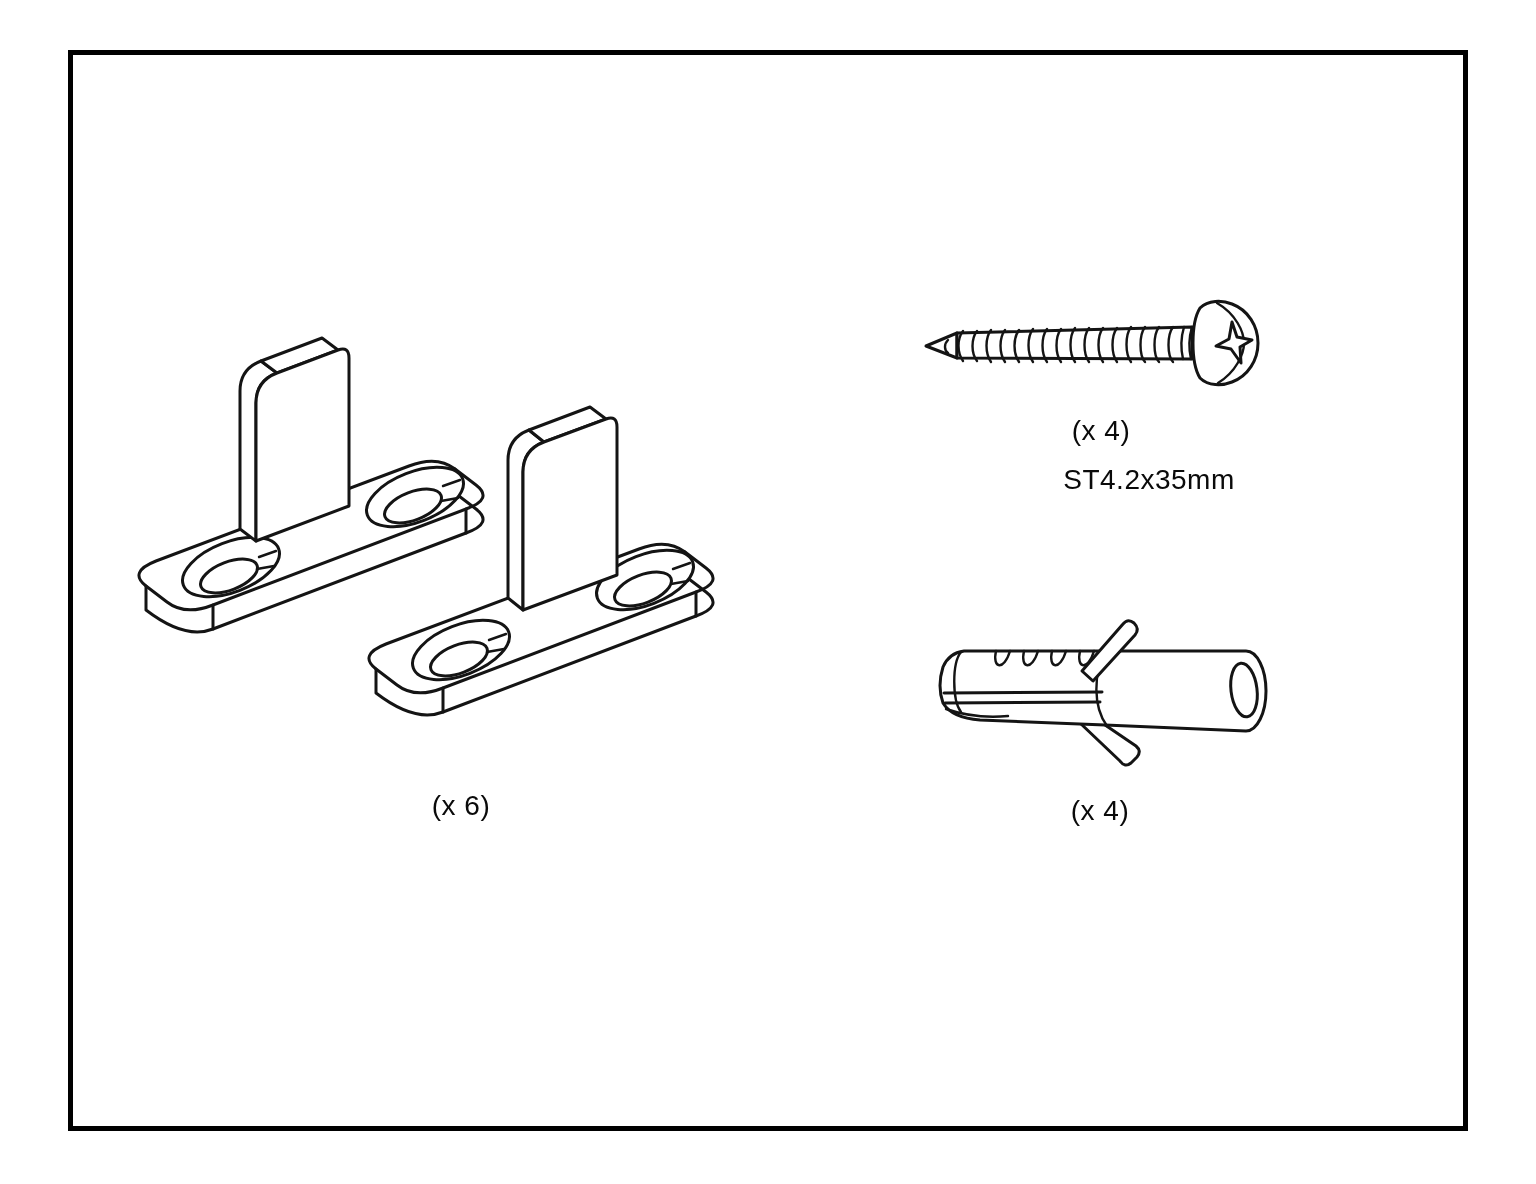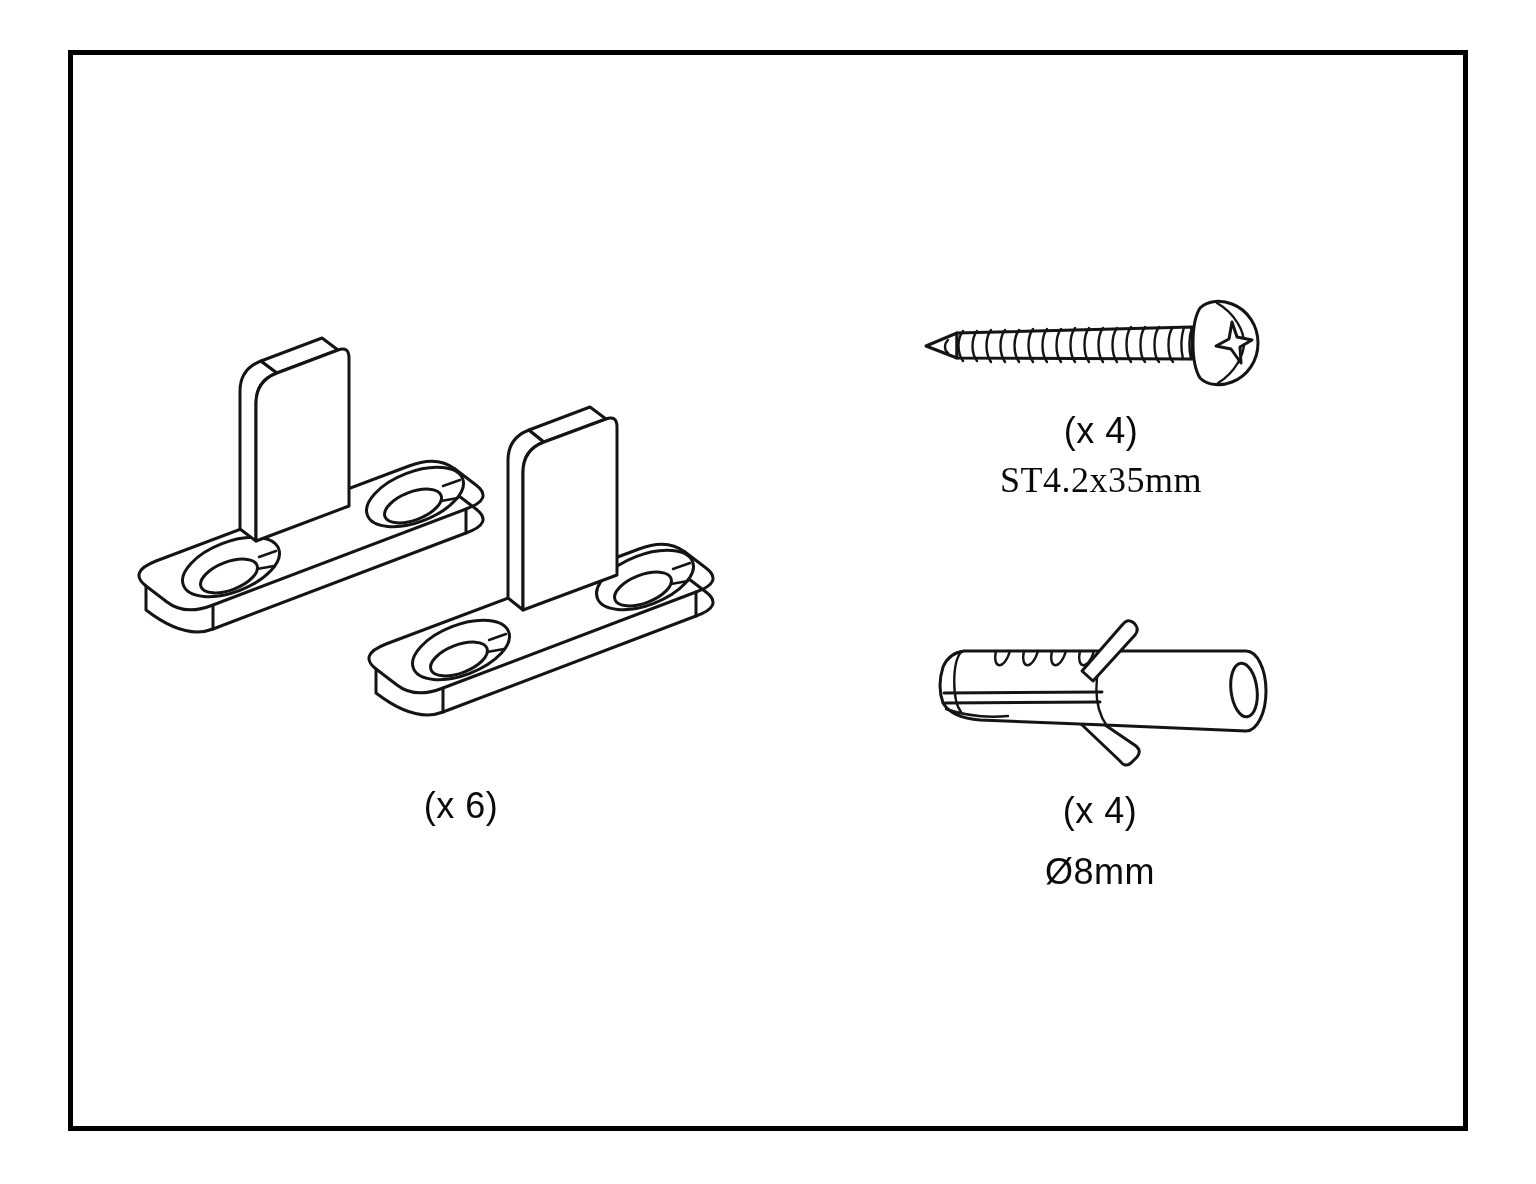--- a/index.html
+++ b/index.html
@@ -7,21 +7,21 @@
     position:relative;width:1536px;height:1184px;background:#ffffff;overflow:hidden;
     font-family:"Liberation Sans", sans-serif;color:#000;
   }
   .frame{
     position:absolute;left:68px;top:50px;width:1390px;height:1071px;
     border:5px solid #000;background:#fff;
   }
   .part-svg{position:absolute;}
   .qty-label,.spec-label{
     position:absolute;width:440px;text-align:center;
-    font-size:36px;line-height:46px;color:#0a0a0a;letter-spacing:0.5px;
+    font-size:28px;line-height:46px;color:#0a0a0a;letter-spacing:0.5px;
     white-space:nowrap;
   }
   svg{display:block;}
   .ln{fill:none;stroke:#141414;stroke-width:3;stroke-linecap:round;stroke-linejoin:round;}
   .fw{fill:#ffffff;stroke:#141414;stroke-width:3;stroke-linecap:round;stroke-linejoin:round;}
   .thin{fill:none;stroke:#141414;stroke-width:2.4;stroke-linecap:round;}
 </style>
 </head>
 <body>
 
@@ -133,18 +133,17 @@
 
       <path class="fw" d="M152,66 L193,19 Q198,13 204,18 Q210,24 205,30 L163,76 Z"></path>
 
       <ellipse class="fw" cx="314" cy="85" rx="13" ry="27" transform="rotate(-7 314 85)"></ellipse>
     </g>
   </svg>
 
   <div class="qty-label" style="left:241px;top:783px;">(x 6)</div>
 
   <div class="qty-label" style="left:881px;top:408px;">(x 4)</div>
-  <div class="spec-label" style="left:881px;top:457px;font-family:Liberation Serif, serif;">ST4.2x35mm</div>
+  <div class="spec-label" style="left:929px;top:457px;">ST4.2x35mm</div>
 
   <div class="qty-label" style="left:880px;top:788px;">(x 4)</div>
-  <div class="spec-label" style="left:880px;top:849px;">Ø8mm</div>
 
 </div>
 
 </body></html>

